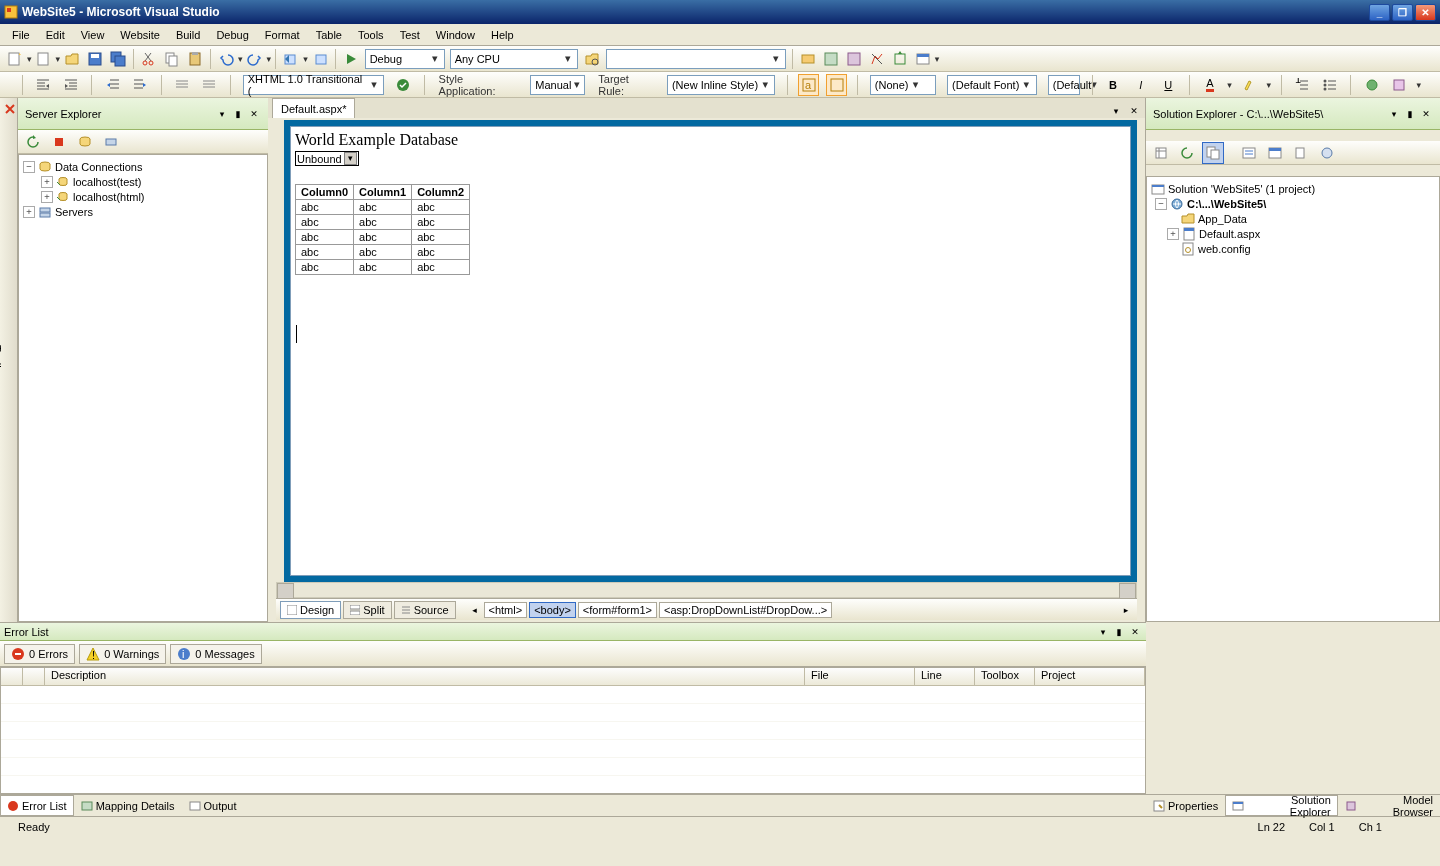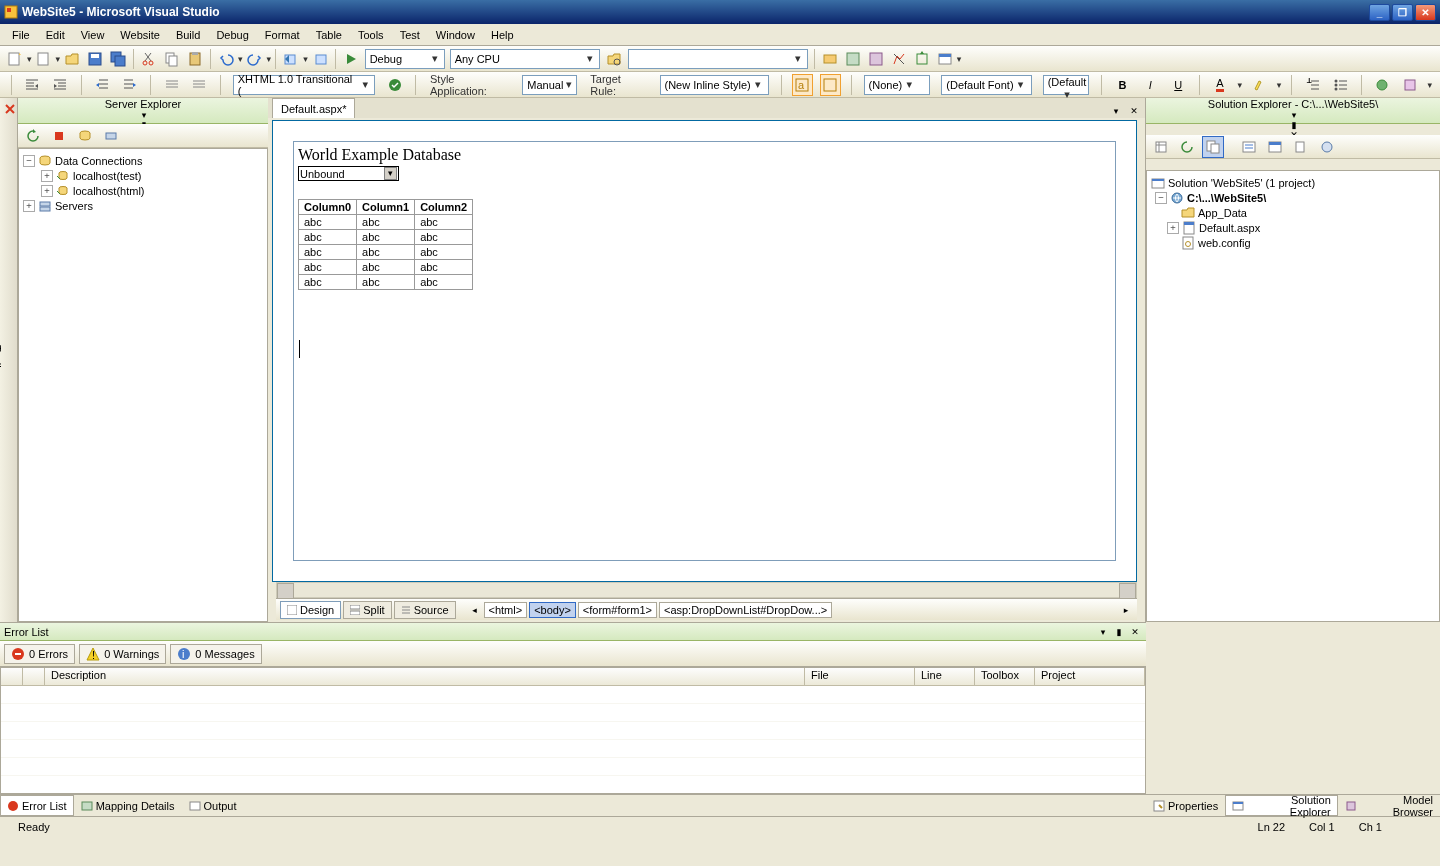--- a/index.html
+++ b/index.html
@@ -15,49 +15,49 @@
 
 .menubar { height: 22px; background: #ece9d8; border-bottom: 1px solid #aca899; display: flex; align-items: center; padding: 0 4px; }
 .menubar .mitem { padding: 2px 8px; cursor: default; }
 
 .main-toolbar { height: 26px; background: linear-gradient(#fefefc,#e9e5cf); border-bottom: 1px solid #c0bba5; display: flex; align-items: center; padding: 0 4px; gap: 1px; }
 .tbtn { width: 22px; height: 22px; display: inline-flex; align-items: center; justify-content: center; cursor: pointer; }
 .tsep { width: 1px; height: 20px; background: #c0bba5; margin: 0 3px; }
 .tcombo { height: 20px; border: 1px solid #7b9ebd; background: #fff; display: inline-flex; align-items: center; padding: 0 2px 0 4px; font-size: 11px; margin: 0 2px; }
 .tcombo .dd { width: 14px; text-align: center; color: #333; }
 
-.second-toolbar { height: 26px; background: linear-gradient(#fefefc,#e9e5cf); border-bottom: 1px solid #c0bba5; display: flex; align-items: center; padding: 0 8px; gap: 7px; }
+.second-toolbar { height: 26px; background: linear-gradient(#fefefc,#e9e5cf); border-bottom: 1px solid #c0bba5; display: flex; align-items: center; padding: 0 19px; gap: 7px; }
 .lbl { padding: 0 4px; color: #333; }
 
 .layout { display: flex; height: 524px; }
 .col { display: flex; flex-direction: column; }
 
 .sidebar-left-rail { width: 18px; background: linear-gradient(to right,#f3f1e3,#e0dccc); border-right: 1px solid #aca899; writing-mode: vertical-rl; text-align: center; padding-top: 4px; font-size: 11px; cursor: pointer; }
 
 .panel { background: #ece9d8; }
-.panel-header { height: 26px; background: linear-gradient(#ebf5df,#d5e9bf); border-bottom: 1px solid #99b566; display: flex; align-items: center; padding: 0 7px; font-size: 11px; flex-direction: column; }
+.panel-header { height: 32px; background: linear-gradient(#ebf5df,#d5e9bf); border-bottom: 1px solid #99b566; display: flex; align-items: center; padding: 0 7px; font-size: 11px; }
 .panel-header .sp { flex: 1; }
 .ph-btn { width: 14px; height: 14px; display: inline-flex; align-items: center; justify-content: center; font-size: 9px; cursor: pointer; margin-left: 2px;}
 .panel-toolbar { height: 24px; background: linear-gradient(#fefefc,#e9e5cf); border-bottom: 1px solid #c0bba5; display: flex; align-items: center; padding: 0 4px; gap: 4px; }
 .panel-body { flex: 1; background: #fff; border: 1px solid #aca899; overflow: auto; }
 
 .tree { padding: 4px; color: #000; }
 .tree .node { display: flex; align-items: center; height: 15px; white-space: nowrap; cursor: pointer;}
 .tree .exp { width: 12px; height: 12px; display: inline-flex; align-items:center; justify-content:center; font-size:9px; color:#555; border:1px solid #aaa; margin-right:3px; font-family:monospace; line-height:9px;}
 .tree .ico { width: 14px; margin-right: 3px; text-align:center;}
 .tree .ind { display:inline-block; }
 
 .editor-area { flex: 1; display: flex; flex-direction: column; border-right: 1px solid #aca899; }
 .doc-tabs { height: 20px; background: #e4e1cf; display: flex; align-items: flex-end; padding: 0 4px; }
 .doc-tab { height: 20px; background: #fff; border: 1px solid #aca899; border-bottom: none; padding: 2px 8px; font-size: 11px; display:flex; align-items:center;}
 .doc-tabs .right { margin-left: auto; display:flex; gap:2px; align-items:center;}
-.designer { flex: 1; background: #fff; border: 1px solid #0369a1; margin: 2px 8px 0 4px; position: relative; overflow: auto; padding:20px;}
+.designer { flex: 1; background: #fff; border: 6px solid #0369a1; margin: 2px 8px 0 16px; position: relative; overflow: auto; padding:0;}
 .designer-canvas { border: 1px solid #7f9db9; padding:4px; height:100%;}
 .des-title { font-family: Times New Roman, serif; font-size: 16px; }
-.des-select { border:1px solid #000; padding:0 1px; font-family: Times New Roman, serif; font-size: 13px; display:inline-flex; align-items:center; margin-top:2px;gap:37px;}
+.des-select { border:1px solid #000; padding:0 1px; font-family: Times New Roman, serif; font-size: 13px; display:inline-flex; align-items:center; margin-top:2px;}
 .des-select .arr { display:inline-block; width:13px; height:13px; background:#d4d0c8; border:1px solid #808080; margin-left:2px; text-align:center; font-size:9px; line-height:11px;}
 .grid-table { border-collapse: collapse; margin-top: 18px; font-family: Times New Roman, serif; font-size: 14px; }
 .grid-table th, .grid-table td { border: 1px solid #999; padding: 1px 5px; text-align: left; }
 .grid-table th { font-weight: bold; }
 .cursor-caret { display:inline-block; width:1px; height:18px; background:#000; margin-top:50px; margin-left:1px;}
 .hscroll { height: 16px; background:#eae7d7; margin: 0 8px; border:1px solid #cecbb9; position:relative;}
 .hscroll::before,.hscroll::after{ content:''; position:absolute; top:0; width:15px; height:14px; background:#d4d0c8; border:1px solid #aca899;}
 .hscroll::before{ left:0;} .hscroll::after{ right:0;}
 
 .view-tabs { height: 22px; background: linear-gradient(#fefefc,#e9e5cf); border-top:1px solid #aca899; margin:0 8px 2px 8px; display:flex; align-items:center; padding:0 4px; gap:2px;}
@@ -202,21 +202,21 @@
   <span class="tbtn green">
       <svg width="12" height="12">
         <polygon points="2,1 11,6 2,11" fill="#3a8b3a"></polygon>
       </svg>
     </span>
   <div class="tcombo" style="width:80px;">
       <span>Debug</span>
       <span class="sp" style="flex:1"></span>
       <span class="dd">▾</span>
     </div>
-  <div class="tcombo" style="width:150px;">
+  <div class="tcombo" style="width:128px;">
       <span>Any CPU</span>
       <span class="sp" style="flex:1"></span>
       <span class="dd">▾</span>
     </div>
   <span class="tbtn">
       <svg width="16" height="16">
         <path d="M2 5h5l1-2h6v10H2z" fill="#f5d67a" stroke="#b5902a"></path>
         <circle cx="11" cy="11" r="3" fill="none" stroke="#555"></circle>
       </svg>
     </span>
@@ -335,21 +335,21 @@
     </span>
   <div class="tsep"></div>
   <div class="tcombo" style="width:70px;">
       <span>(None)</span>
       <span class="dd">▾</span>
     </div>
   <div class="tcombo" style="width:95px;">
       <span>(Default Font)</span>
       <span class="dd">▾</span>
     </div>
-  <div class="tcombo" style="width:47px;flex-direction:column;">
+  <div class="tcombo" style="width:32px;">
       <span>(Default </span>
       <span class="dd">▾</span>
     </div>
   <div class="tsep"></div>
   <span class="tbtn">
       <b>B</b>
     </span>
   <span class="tbtn">
       <i>I</i>
     </span>

